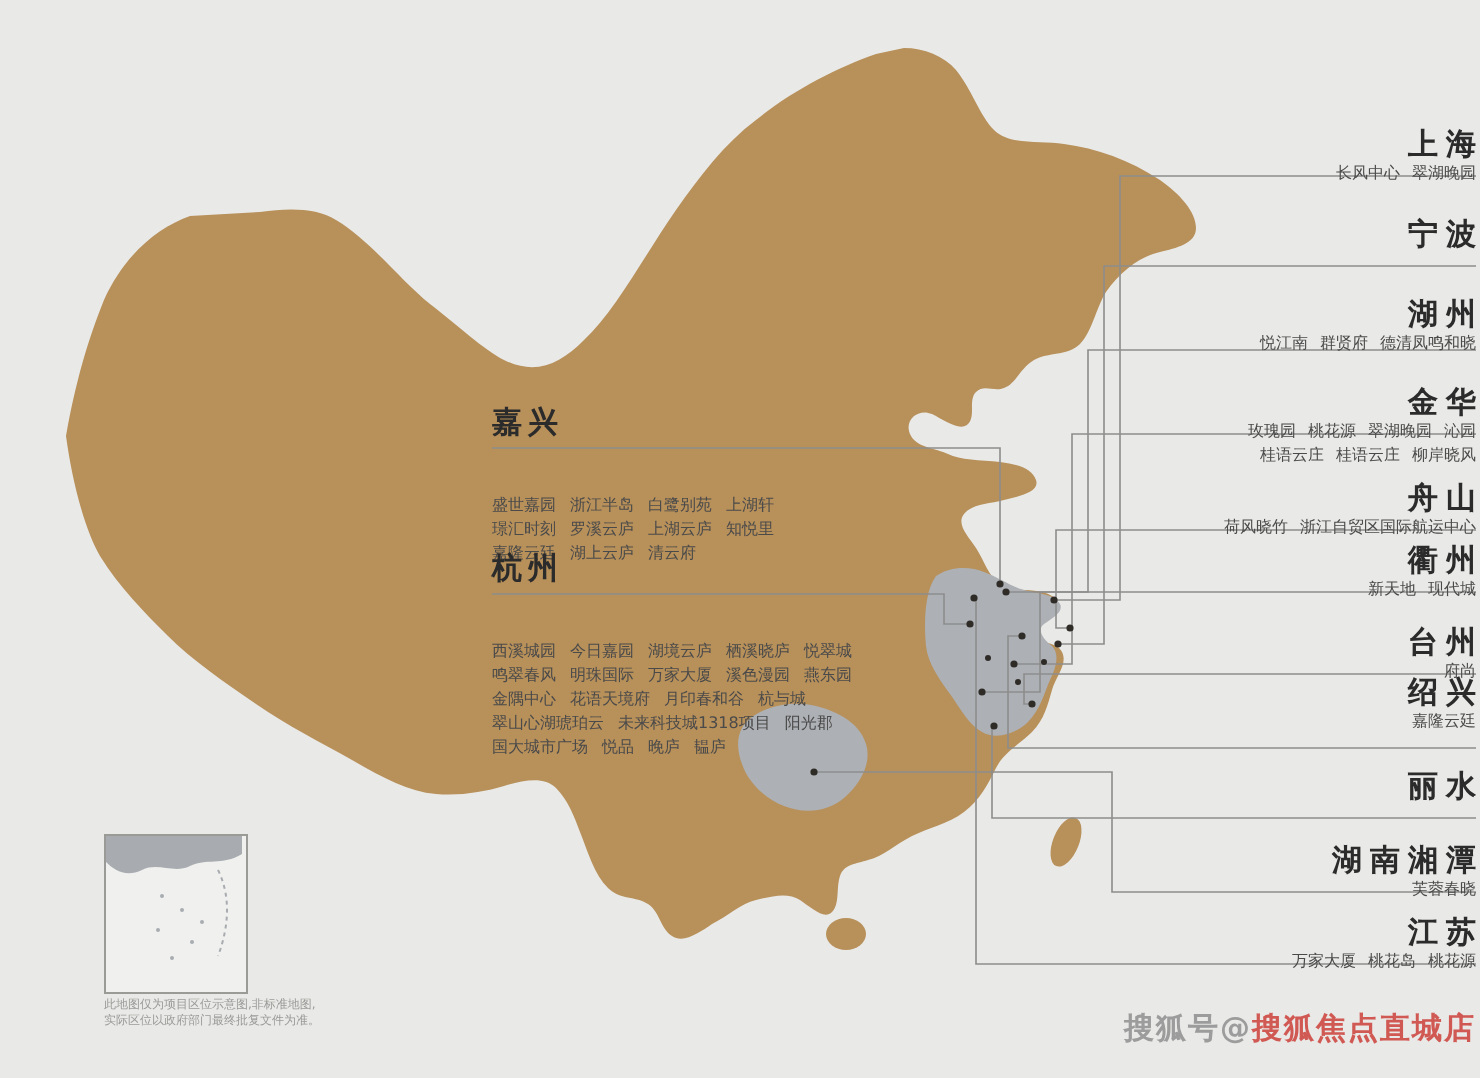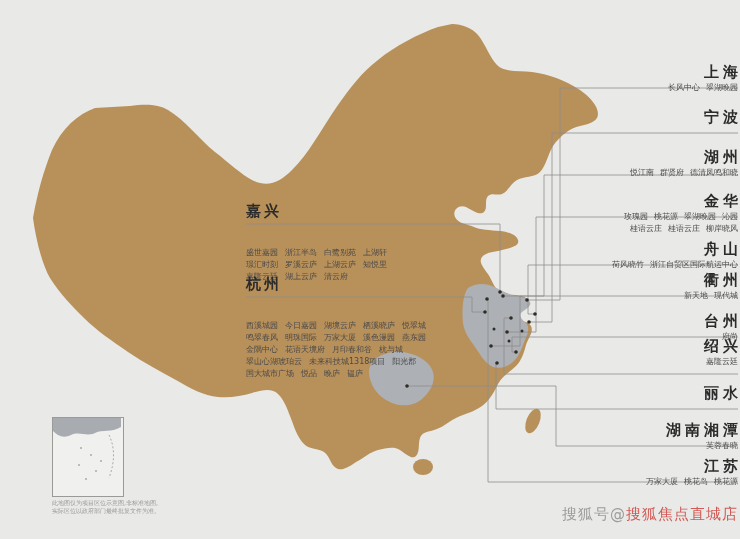--- a/index.html
+++ b/index.html
@@ -17,21 +17,21 @@
   .rline:first-of-type{margin-top:9px;}
   
   .lsec{position:absolute;z-index:2;}
   .ltitle{font-size:15px;line-height:19px;font-weight:bold;letter-spacing:3px;color:var(--title,#2b2b2b);}
   .lrows{margin-top:26px;display:flex;flex-direction:column;}
   .lrow{display:flex;gap:7px;font-size:8px;line-height:12px;color:var(--sub,#4a4a4a);white-space:nowrap;}
   
   .inset{position:absolute;left:52px;top:417px;width:70px;height:78px;border:1px solid #9a9a96;background:#f0f0ee;z-index:2;}
   .inset-caption{position:absolute;left:52px;top:499px;width:150px;font-size:6px;line-height:8px;color:#9a9a98;z-index:2;}
   
-  .watermark{position:absolute;right:2px;top:505px;z-index:3;font-size:15px;font-weight:normal;letter-spacing:1px;white-space:nowrap;}
+  .watermark{position:absolute;right:2px;top:505px;z-index:3;font-size:15px;font-weight:bold;letter-spacing:1px;white-space:nowrap;}
   .wm-prefix{color:var(--wm_gray,#8f8f8f);opacity:.85;}
   .wm-name{color:var(--wm_red,#cf4a44);opacity:.9;}
 </style>
 </head>
 <body>
 
 <div id="stage">
 
   <svg class="overlay" width="740" height="539" viewBox="0 0 740 539">
 

